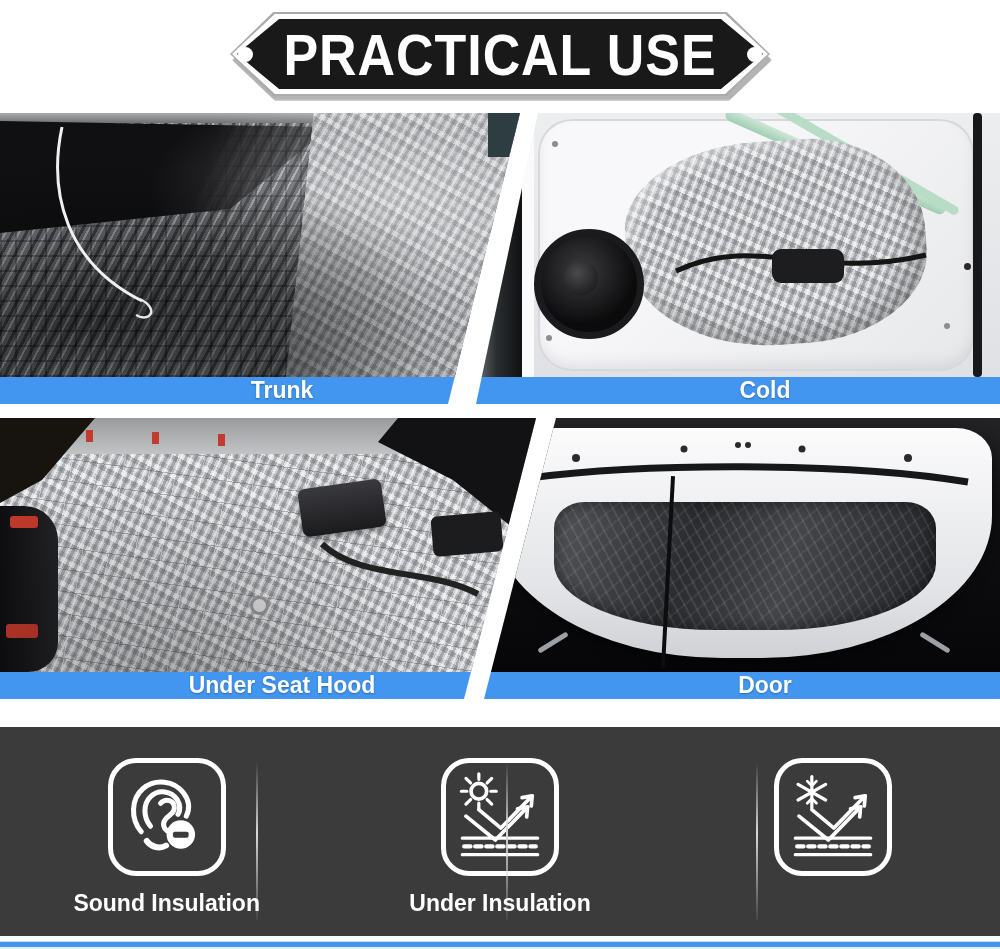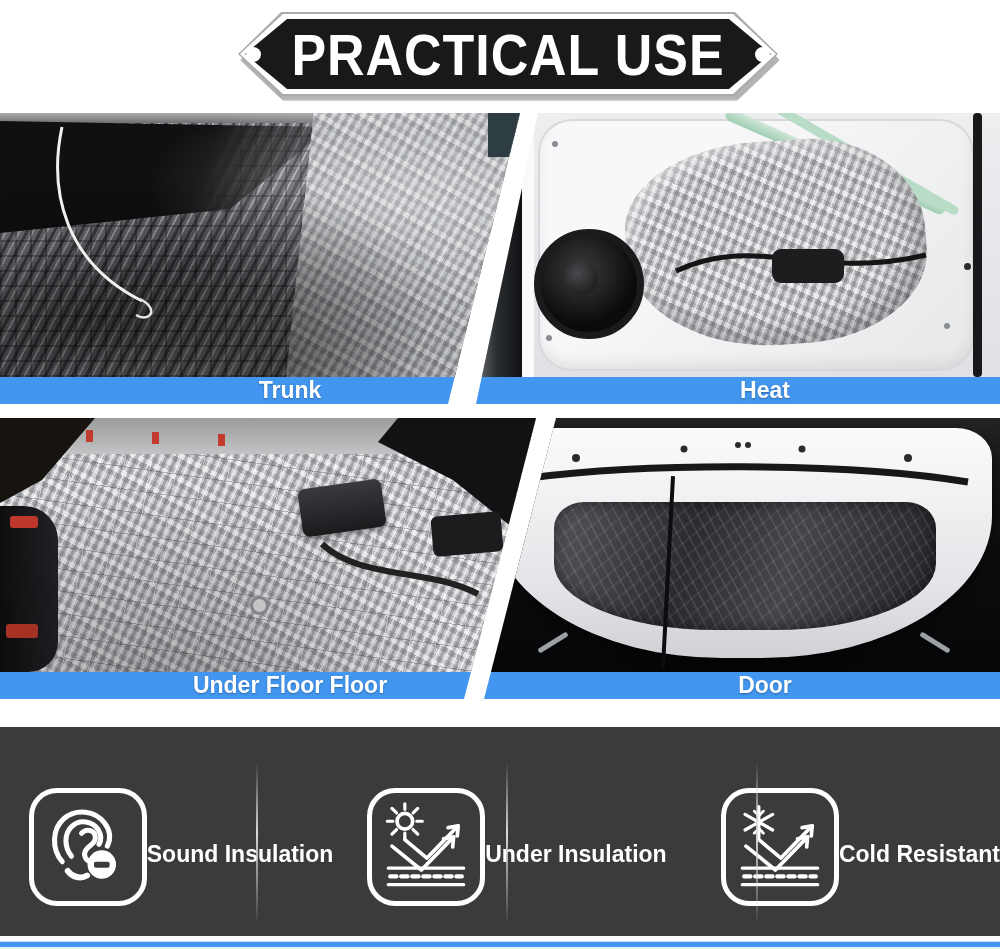--- a/index.html
+++ b/index.html
@@ -1,19 +1,19 @@
 <!DOCTYPE html>
 <html><head>
 <meta charset="utf-8">
 <style>
   html,body{margin:0;padding:0;background:#fff;}
   .page{position:relative;width:1000px;height:949px;background:#fff;overflow:hidden;
         font-family:"Liberation Sans",sans-serif;}
   
-  .banner{position:absolute;top:12px;left:238px;width:540px;height:84px;text-decoration:underline;}
+  .banner{position:absolute;top:12px;left:230px;width:540px;height:84px;text-decoration:underline;}
   .hex{position:absolute;clip-path:polygon(0 50%,8% 0,92% 0,100% 50%,92% 100%,8% 100%);}
   .hex-shadow{left:2px;right:-2px;top:7px;bottom:-5px;background:#b3b3b3;filter:blur(1.5px);}
   .hex-outer{left:0;right:0;top:0;bottom:0;background:#ababab;}
   .hex-white{left:2px;right:2px;top:2px;bottom:2px;background:#ffffff;}
   .hex-black{left:7px;right:7px;top:7px;bottom:7px;background:#191919;}
   .banner-content{position:absolute;left:0;right:0;top:0;bottom:0;display:flex;
         align-items:center;justify-content:center;gap:26px;}
   .banner-dot{width:15px;height:15px;border-radius:50%;background:#fff;}
   .banner-title{color:#fff;font-size:53px;font-weight:bold;letter-spacing:1px;
         transform:scaleY(1.1) scaleX(.98);white-space:nowrap;}
@@ -23,37 +23,37 @@
   .row2{top:418px;height:281px;}
   .panel{position:absolute;left:0;top:0;width:1000px;height:100%;}
   .p-trunk{clip-path:polygon(0 0,520px 0,448px 100%,0 100%);}
   .p-door{clip-path:polygon(538px 0,1000px 0,1000px 100%,476px 100%);}
   .p-floor{clip-path:polygon(0 0,536px 0,464px 100%,0 100%);}
   .p-hood{clip-path:polygon(556px 0,1000px 0,1000px 100%,484px 100%);}
   .scene{position:absolute;top:0;overflow:hidden;}
   .label-bar{position:absolute;left:0;right:0;bottom:0;height:27px;background:#4296f0;}
   .label-bar span{position:absolute;top:0;height:27px;line-height:27px;text-align:center;
         color:#fff;font-size:23px;font-weight:bold;text-shadow:0 1px 2px rgba(0,0,0,.3);}
-  .lbl-left{left:12px;width:460px;padding-left:48px;}
+  .lbl-left{left:4px;width:460px;padding-left:48px;}
   .lbl-right{right:0;width:470px;}
   
   .foil{background:
     repeating-linear-gradient(115deg,rgba(255,255,255,.55) 0 2px,rgba(255,255,255,0) 2px 4px,rgba(90,92,96,.35) 4px 7px,rgba(255,255,255,0) 7px 9px),
     repeating-linear-gradient(28deg,#e2e3e5 0 5px,#b2b4b8 5px 10px,#cdcfd2 10px 16px,#a8aaae 16px 21px),
     linear-gradient(160deg,#d8d9db,#97999d);}
   .foil-dark{background:
     repeating-linear-gradient(0deg,rgba(0,0,0,.28) 0 2px,transparent 2px 15px),
     repeating-linear-gradient(90deg,rgba(0,0,0,.28) 0 2px,transparent 2px 15px),
     repeating-linear-gradient(118deg,rgba(255,255,255,.4) 0 2px,transparent 2px 6px,rgba(20,20,24,.5) 6px 9px,transparent 9px 12px),
     linear-gradient(150deg,#9fa1a5 0%,#5d5f63 45%,#7e8084 70%,#45474b 100%);}
   .abs{position:absolute;}
   
   .features{position:absolute;top:727px;left:0;width:1000px;height:209px;background:#3b3b3b;
         display:flex;}
-  .feature-col{flex:1;display:flex;flex-direction:row;align-items:center;padding-top:31px;justify-content:flex-end;}
+  .feature-col{flex:1;display:flex;flex-direction:column;align-items:center;padding-top:31px;}
   .feature-card{width:118px;height:118px;box-sizing:border-box;border:5px solid #fff;
         border-radius:28px;display:flex;align-items:center;justify-content:center;}
   .feature-card svg{width:92px;height:92px;}
   .feature-label{margin-top:14px;color:#fff;font-size:23px;font-weight:bold;white-space:nowrap;}
   .divider{position:absolute;top:762px;width:2px;height:158px;
         background:linear-gradient(180deg,rgba(255,255,255,0),#d9d9d9 45%,rgba(255,255,255,.05));}
   
   .stripe-light{position:absolute;top:941px;left:0;width:1000px;height:1px;background:#c3dcf6;}
   .stripe-blue{position:absolute;top:942px;left:0;width:1000px;height:5px;background:#4296f0;}
   .stripe-pale{position:absolute;top:947px;left:0;width:1000px;height:2px;background:#e6f0fb;}
@@ -116,21 +116,21 @@
           <path d="M200 158 C280 120 340 168 450 142" stroke="#151515" stroke-width="5" fill="none"></path>
           <rect x="296" y="136" width="72" height="34" rx="9" fill="#1d1d1f"></rect>
         </svg>
         <div class="abs" style="right:18px;top:0;width:9px;height:264px;background:#18181a;border-radius:4px;"></div>
         <div class="abs" style="width:6px;height:6px;border-radius:50%;background:#8b8e91;left:76px;top:28px;"></div>
         <div class="abs" style="width:6px;height:6px;border-radius:50%;background:#8b8e91;left:70px;top:222px;"></div>
         <div class="abs" style="width:6px;height:6px;border-radius:50%;background:#8b8e91;left:468px;top:210px;"></div>
         <div class="abs" style="width:7px;height:7px;border-radius:50%;background:#2a2a2c;left:488px;top:150px;"></div>
       </div>
       <div class="label-bar">
-        <span class="lbl-right">Heat</span>
+        <span class="lbl-right">Cold</span>
       </div>
     </div>
   </div>
 
   <div class="row row2">
 
     <div class="panel p-floor">
       <div class="scene" style="left:0;width:538px;height:254px;">
         <div class="abs foil" style="left:0;top:0;right:0;bottom:0;"></div>
         <div class="abs" style="left:0;top:0;right:0;bottom:0;background:
@@ -147,21 +147,21 @@
         <div class="abs" style="left:6px;top:206px;width:32px;height:14px;background:#c0392b;border-radius:3px;"></div>
         <div class="abs" style="left:300px;top:66px;width:84px;height:48px;background:linear-gradient(#3a3a3e,#1b1b1e);border-radius:7px;transform:rotate(-8deg);box-shadow:0 3px 6px rgba(0,0,0,.4);"></div>
         <div class="abs" style="left:432px;top:96px;width:70px;height:40px;background:#1c1c1e;border-radius:6px;transform:rotate(-5deg);"></div>
         <svg class="abs" style="left:0;top:0;" width="538" height="254" viewBox="0 0 538 254">
           <path d="M322 126 C360 162 430 150 478 176" stroke="#222" stroke-width="6" fill="none"></path>
         </svg>
         <div class="abs" style="left:250px;top:178px;width:13px;height:13px;border-radius:50%;background:#e4e4e6;border:3px solid #9a9a9e;"></div>
         <div class="abs" style="left:0;top:0;right:0;bottom:0;background:radial-gradient(ellipse at 30% 110%,rgba(0,0,0,.3),transparent 55%);"></div>
       </div>
       <div class="label-bar">
-        <span class="lbl-left">Under Floor Floor</span>
+        <span class="lbl-left">Under Seat Hood</span>
       </div>
     </div>
 
     <div class="panel p-hood">
       <div class="scene" style="left:484px;width:516px;height:254px;">
         <div class="abs" style="left:0;top:0;right:0;bottom:0;background:linear-gradient(180deg,#232326 0%,#101013 35%,#060608 100%);"></div>
         <div class="abs" style="left:8px;top:10px;width:500px;height:230px;border-radius:36px 36px 46% 46%/30px 30px 62% 62%;background:linear-gradient(180deg,#fbfbfc,#e3e4e7 70%,#cfd1d4);box-shadow:0 5px 12px rgba(0,0,0,.55);"></div>
         <svg class="abs" style="left:0;top:0;" width="516" height="254" viewBox="0 0 516 254">
           <path d="M32 62 C150 44 366 44 484 64" stroke="#17181a" stroke-width="7" fill="none"></path>
           <circle cx="92" cy="40" r="4" fill="#2a2b2d"></circle>
@@ -223,21 +223,20 @@
           <path class="ic" stroke-width="3.5" d="M27 6 L27 40 M12 14.5 L42 31.5 M42 14.5 L12 31.5"></path>
           <path class="ic" stroke-width="3" d="M22 11 L27 16 L32 11 M22 35 L27 30 L32 35"></path>
           <path class="ic" stroke-width="4" d="M13 49 L45 75 L80 39"></path>
           <path class="ic" stroke-width="4" d="M69 41 L80 39 L79 50"></path>
           <path class="ic" stroke-width="4" d="M27 42 L51 62 L85 27"></path>
           <path class="ic" stroke-width="4" d="M74 29 L85 27 L84 38"></path>
           <path class="ic" stroke-width="3.5" d="M9 73 L91 73 M9 91 L91 91"></path>
           <path class="ic" stroke-width="4.5" stroke-dasharray="7 5" d="M11 82 L89 82"></path>
         </svg>
       </div>
-      <div class="feature-label">Cold Resistant</div>
     </div>
 
   </div>
   <div class="divider" style="left:256px;"></div>
   <div class="divider" style="left:506px;"></div>
   <div class="divider" style="left:756px;"></div>
 
   <div class="stripe-light"></div>
   <div class="stripe-blue"></div>
   <div class="stripe-pale"></div>

